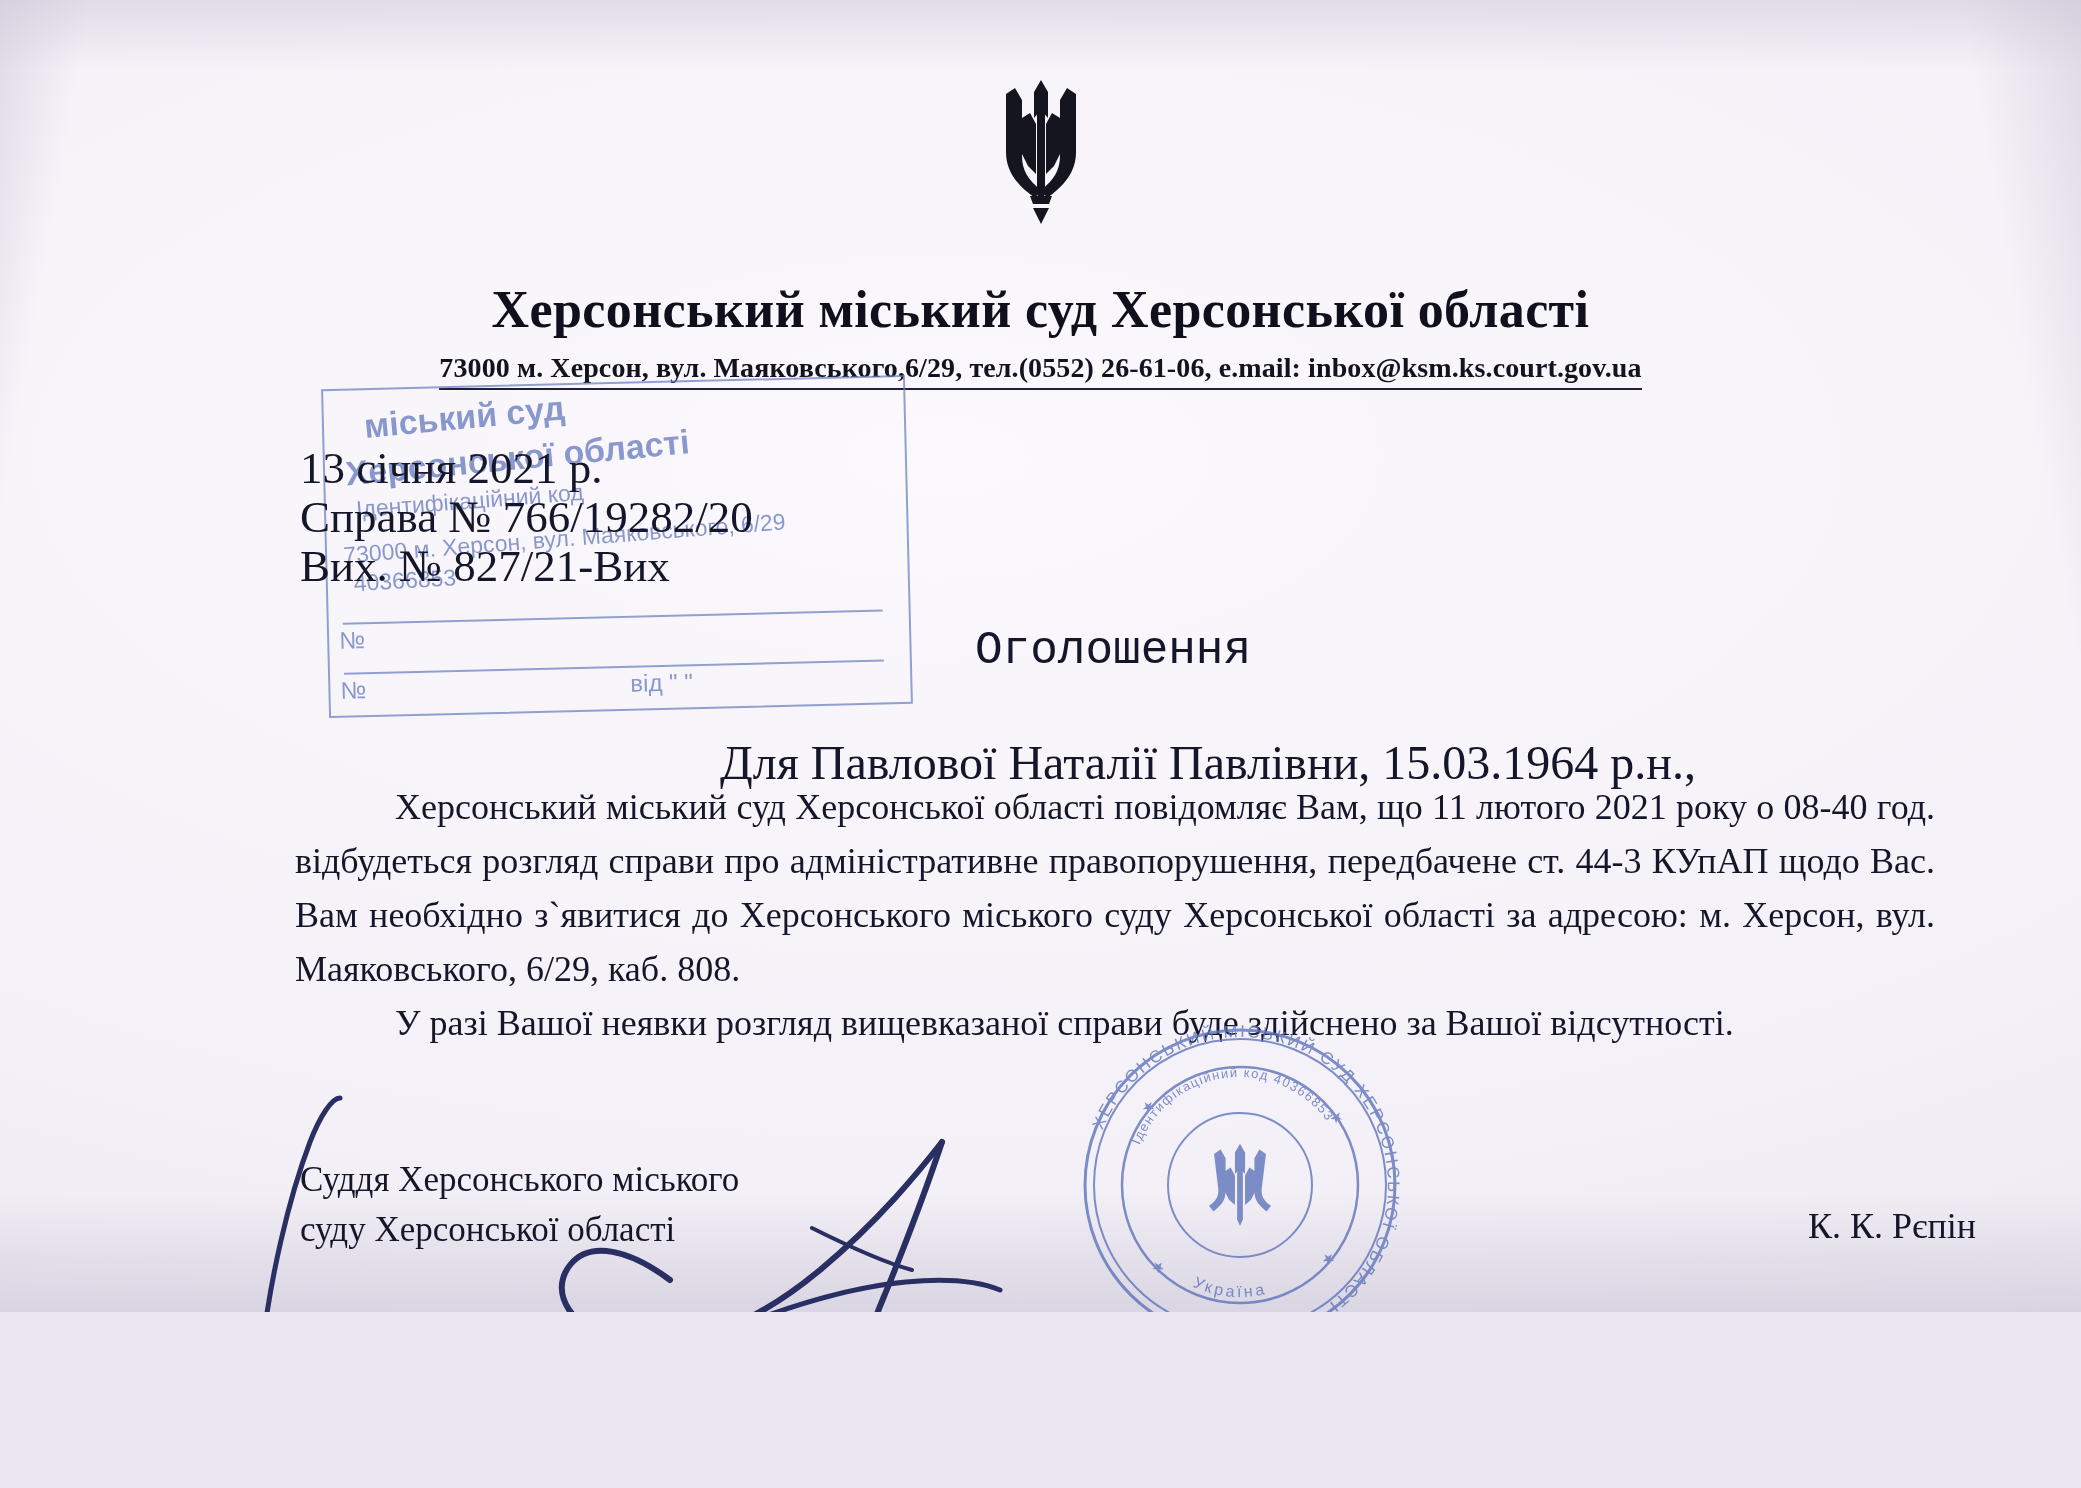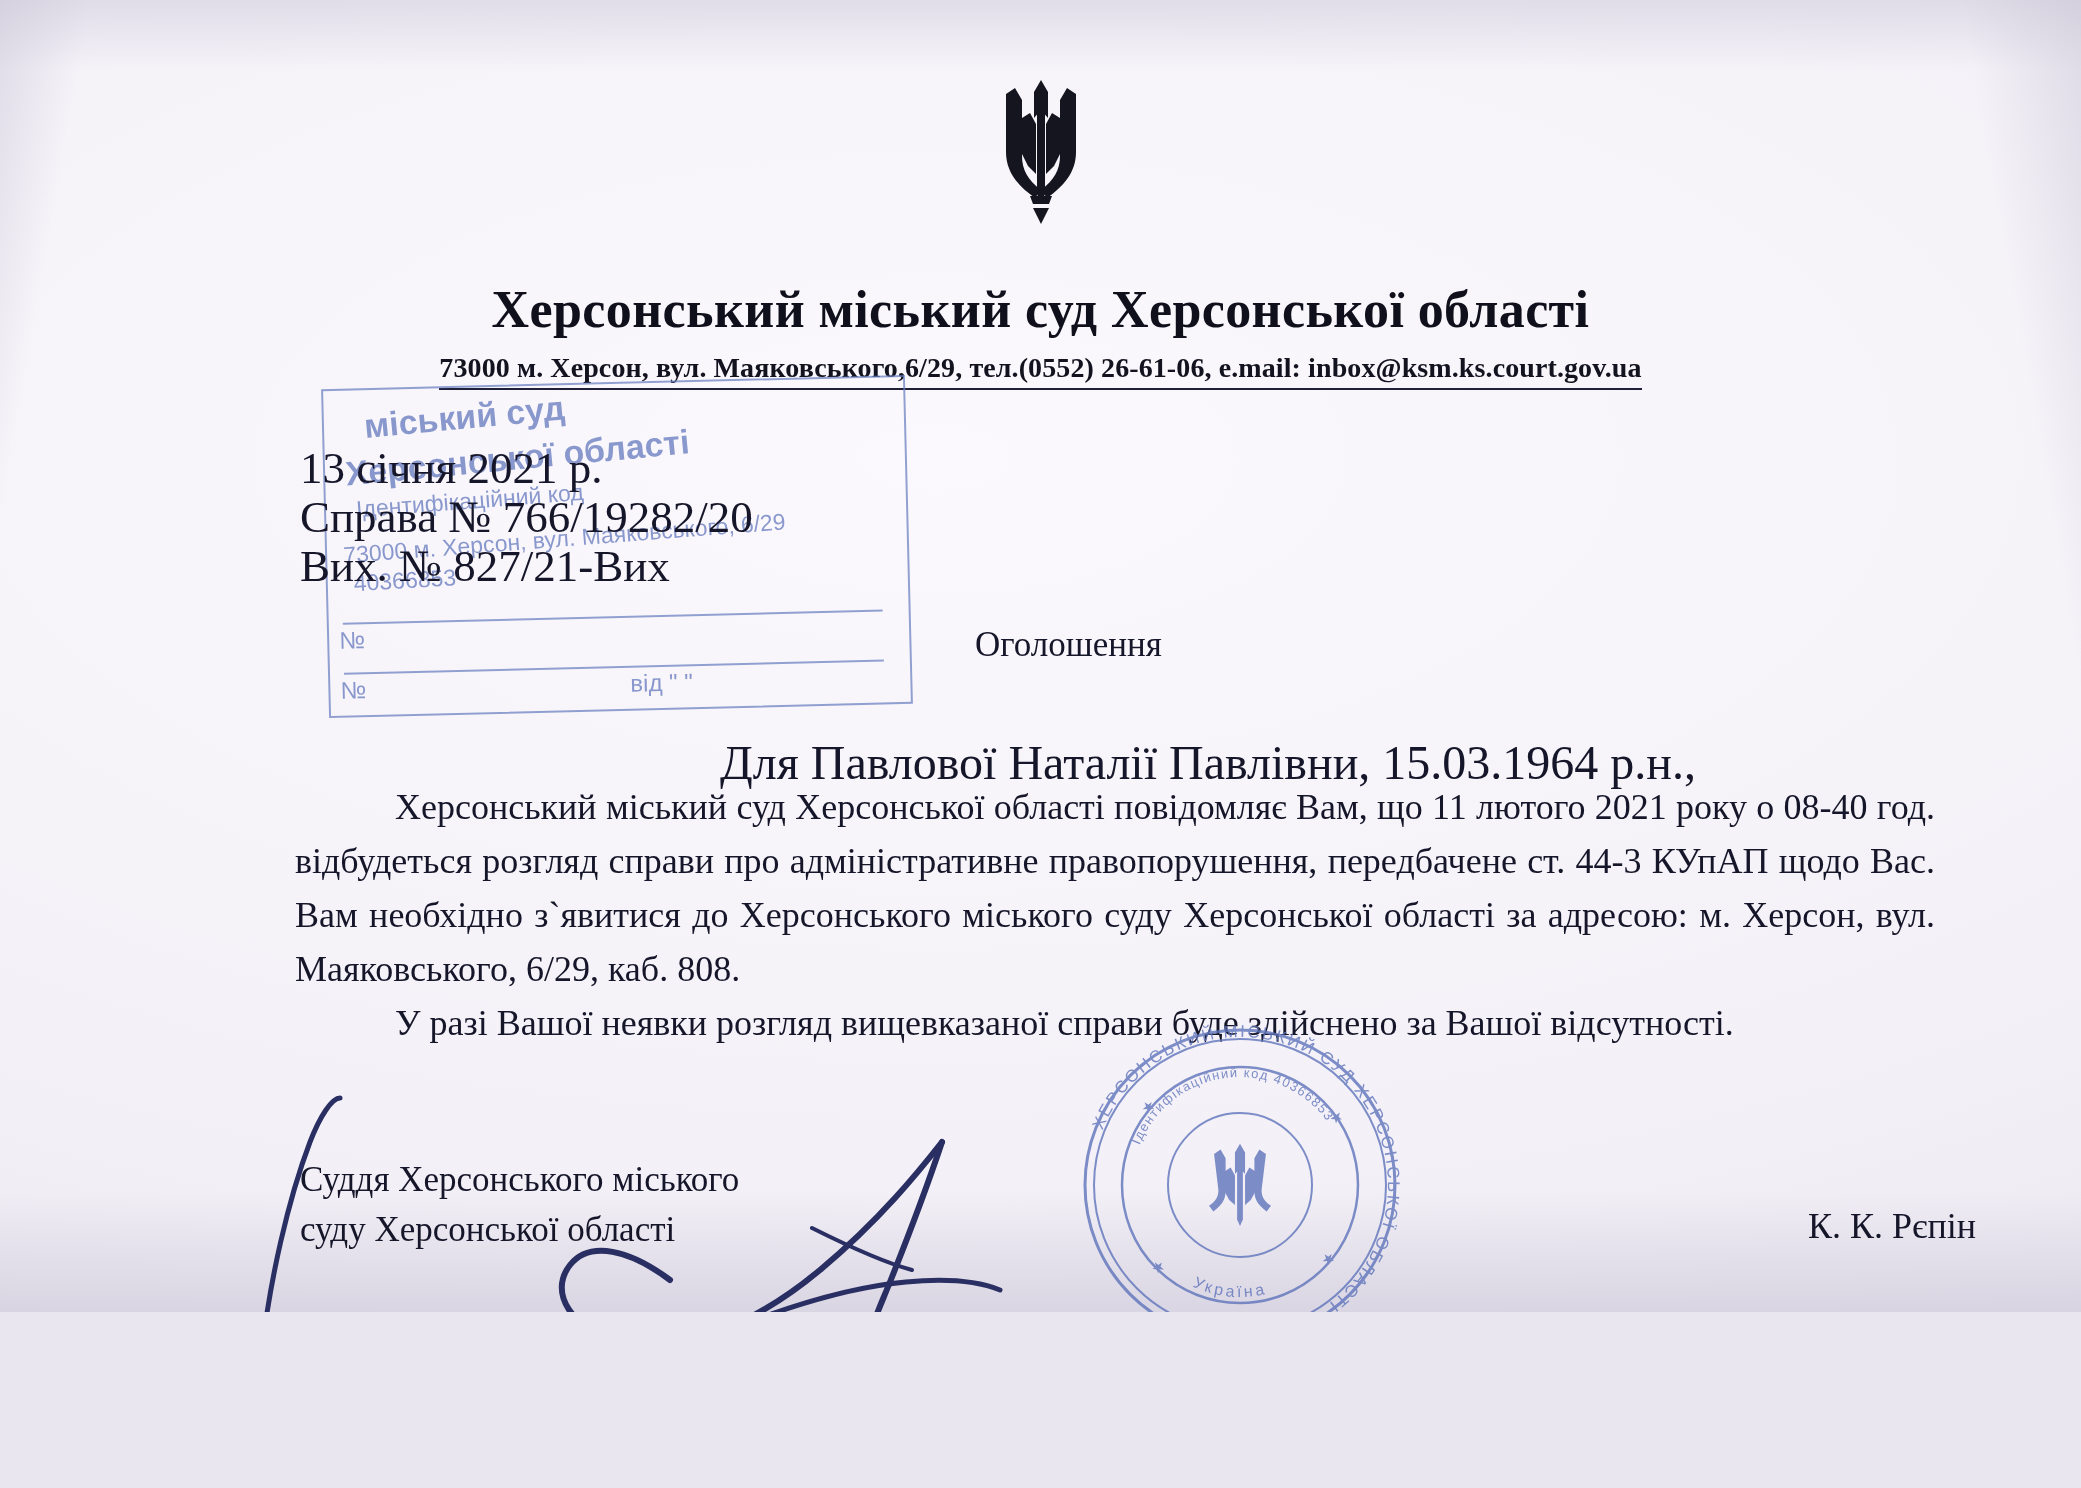--- a/index.html
+++ b/index.html
@@ -173,22 +173,23 @@
     left: 300px; top: 286px;
     font-size: 24px;
     white-space: nowrap;
   }
 
   
   #announcement-title {
     position: absolute;
     left: 975px;
     top: 625px;
-    font-size: 35px;
-    color: #16162a;
+    font-size: 46px;
+    color: #16162a;
+    font-family: Liberation Mono, monospace;
   }
   #addressee {
     position: absolute;
     left: 720px;
     top: 735px;
     font-size: 48px;
     color: #16162a;
     white-space: nowrap;
   }
   #body-text {

